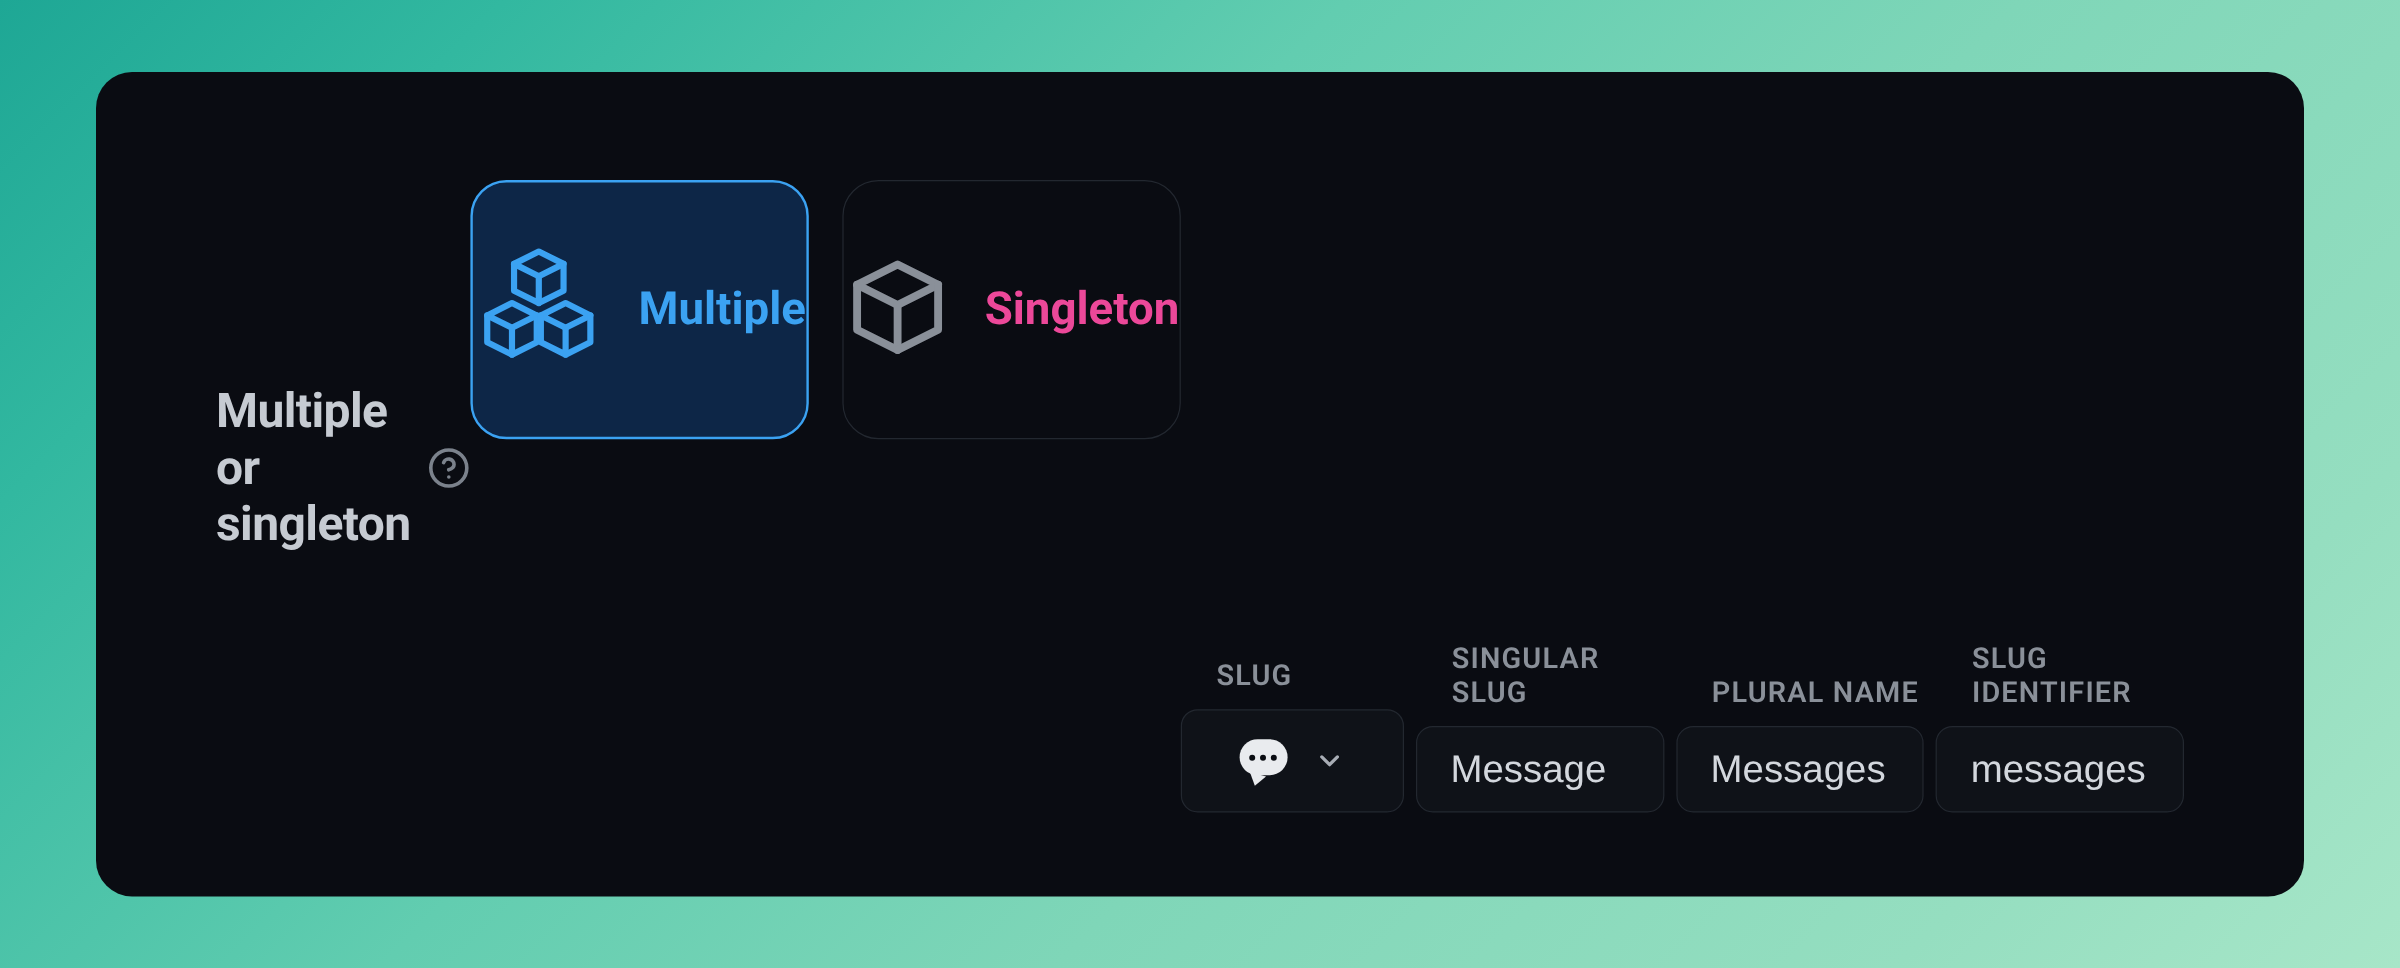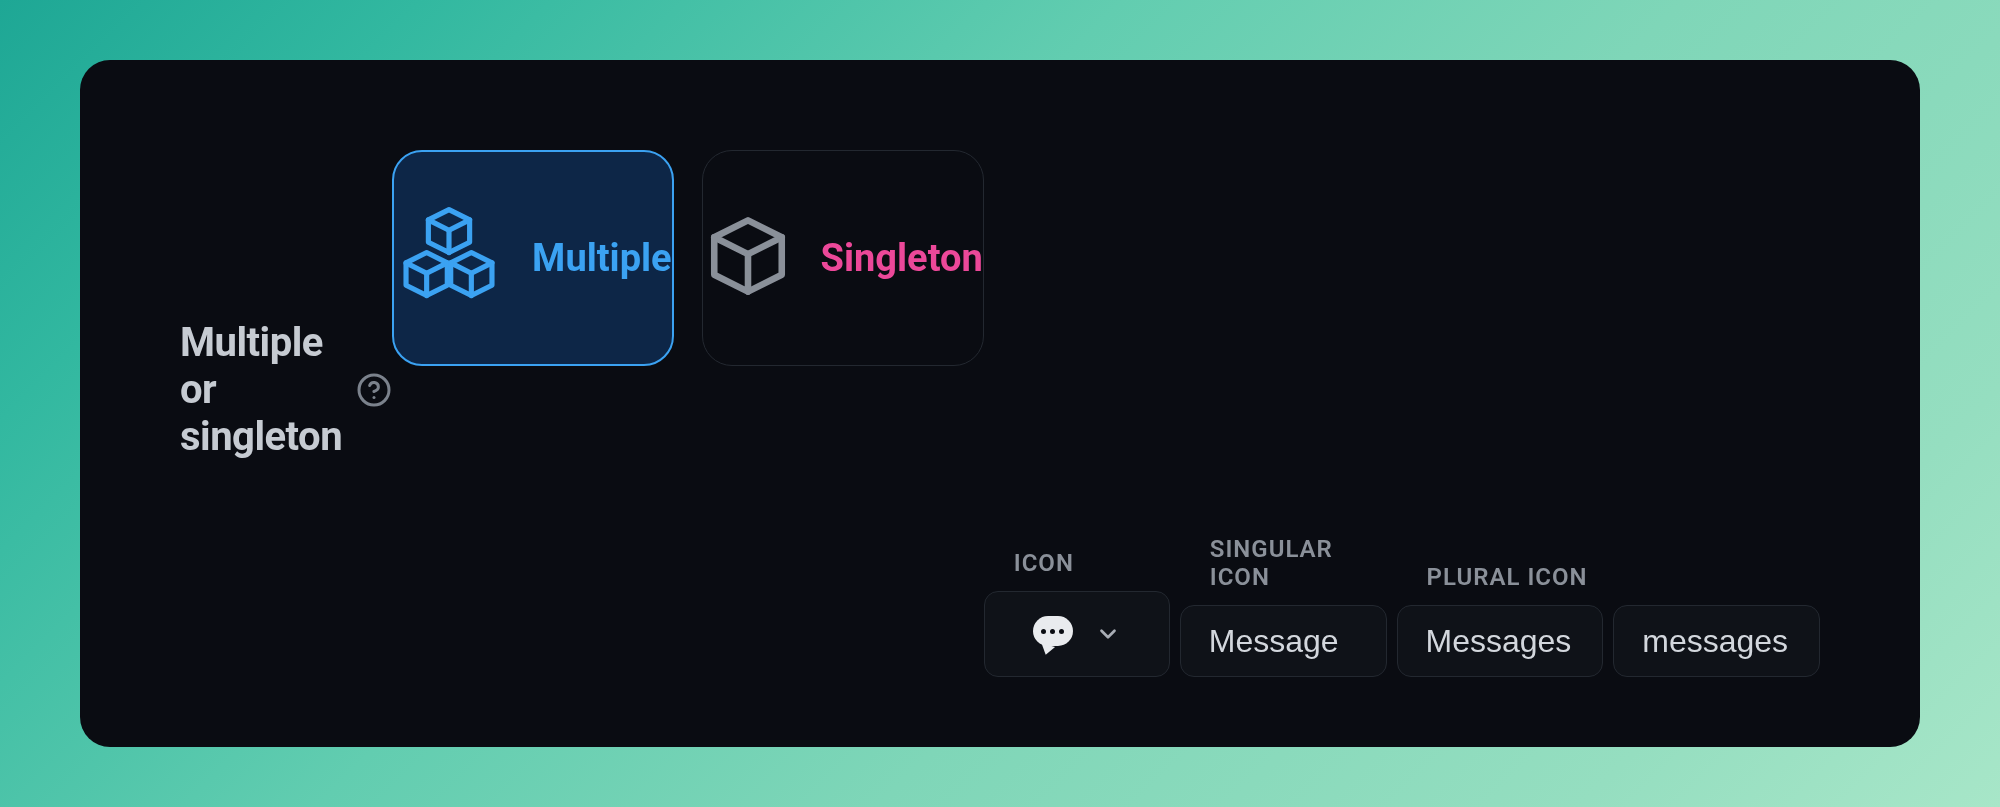--- a/index.html
+++ b/index.html
@@ -208,47 +208,48 @@
         </svg>
       </span>
       <span class="option-label">Singleton</span>
     </div>
 
   </div>
 
   <div class="fields-row">
 
     <div class="field-block icon-block">
-      <div class="field-label">ICON</div>
+      <div class="field-label">SLUG</div>
       <div class="icon-select">
         <span class="speech-bubble">
           <span class="bubble">
               <span class="dot"></span>
               <span class="dot"></span>
               <span class="dot"></span>
             </span>
           <span class="tail"></span>
         </span>
         <span class="chev">
           <svg width="26" height="26" viewBox="0 0 24 24" fill="none" stroke="currentColor" stroke-width="2.5" stroke-linecap="round" stroke-linejoin="round">
             <polyline points="6 9 12 15 18 9"></polyline>
           </svg>
         </span>
       </div>
     </div>
 
     <div class="field-block text-block">
-      <div class="field-label">SINGULAR ICON</div>
+      <div class="field-label">SINGULAR SLUG</div>
       <input class="input-box" type="text" value="Message" style="">
     </div>
 
     <div class="field-block text-block">
-      <div class="field-label">PLURAL ICON</div>
+      <div class="field-label">PLURAL NAME</div>
       <input class="input-box" type="text" value="Messages" style="">
     </div>
 
     <div class="field-block text-block">
+      <div class="field-label">SLUG IDENTIFIER</div>
       <input class="input-box" type="text" value="messages" style="">
     </div>
 
   </div>
 
 </div>
 
 </body></html>

